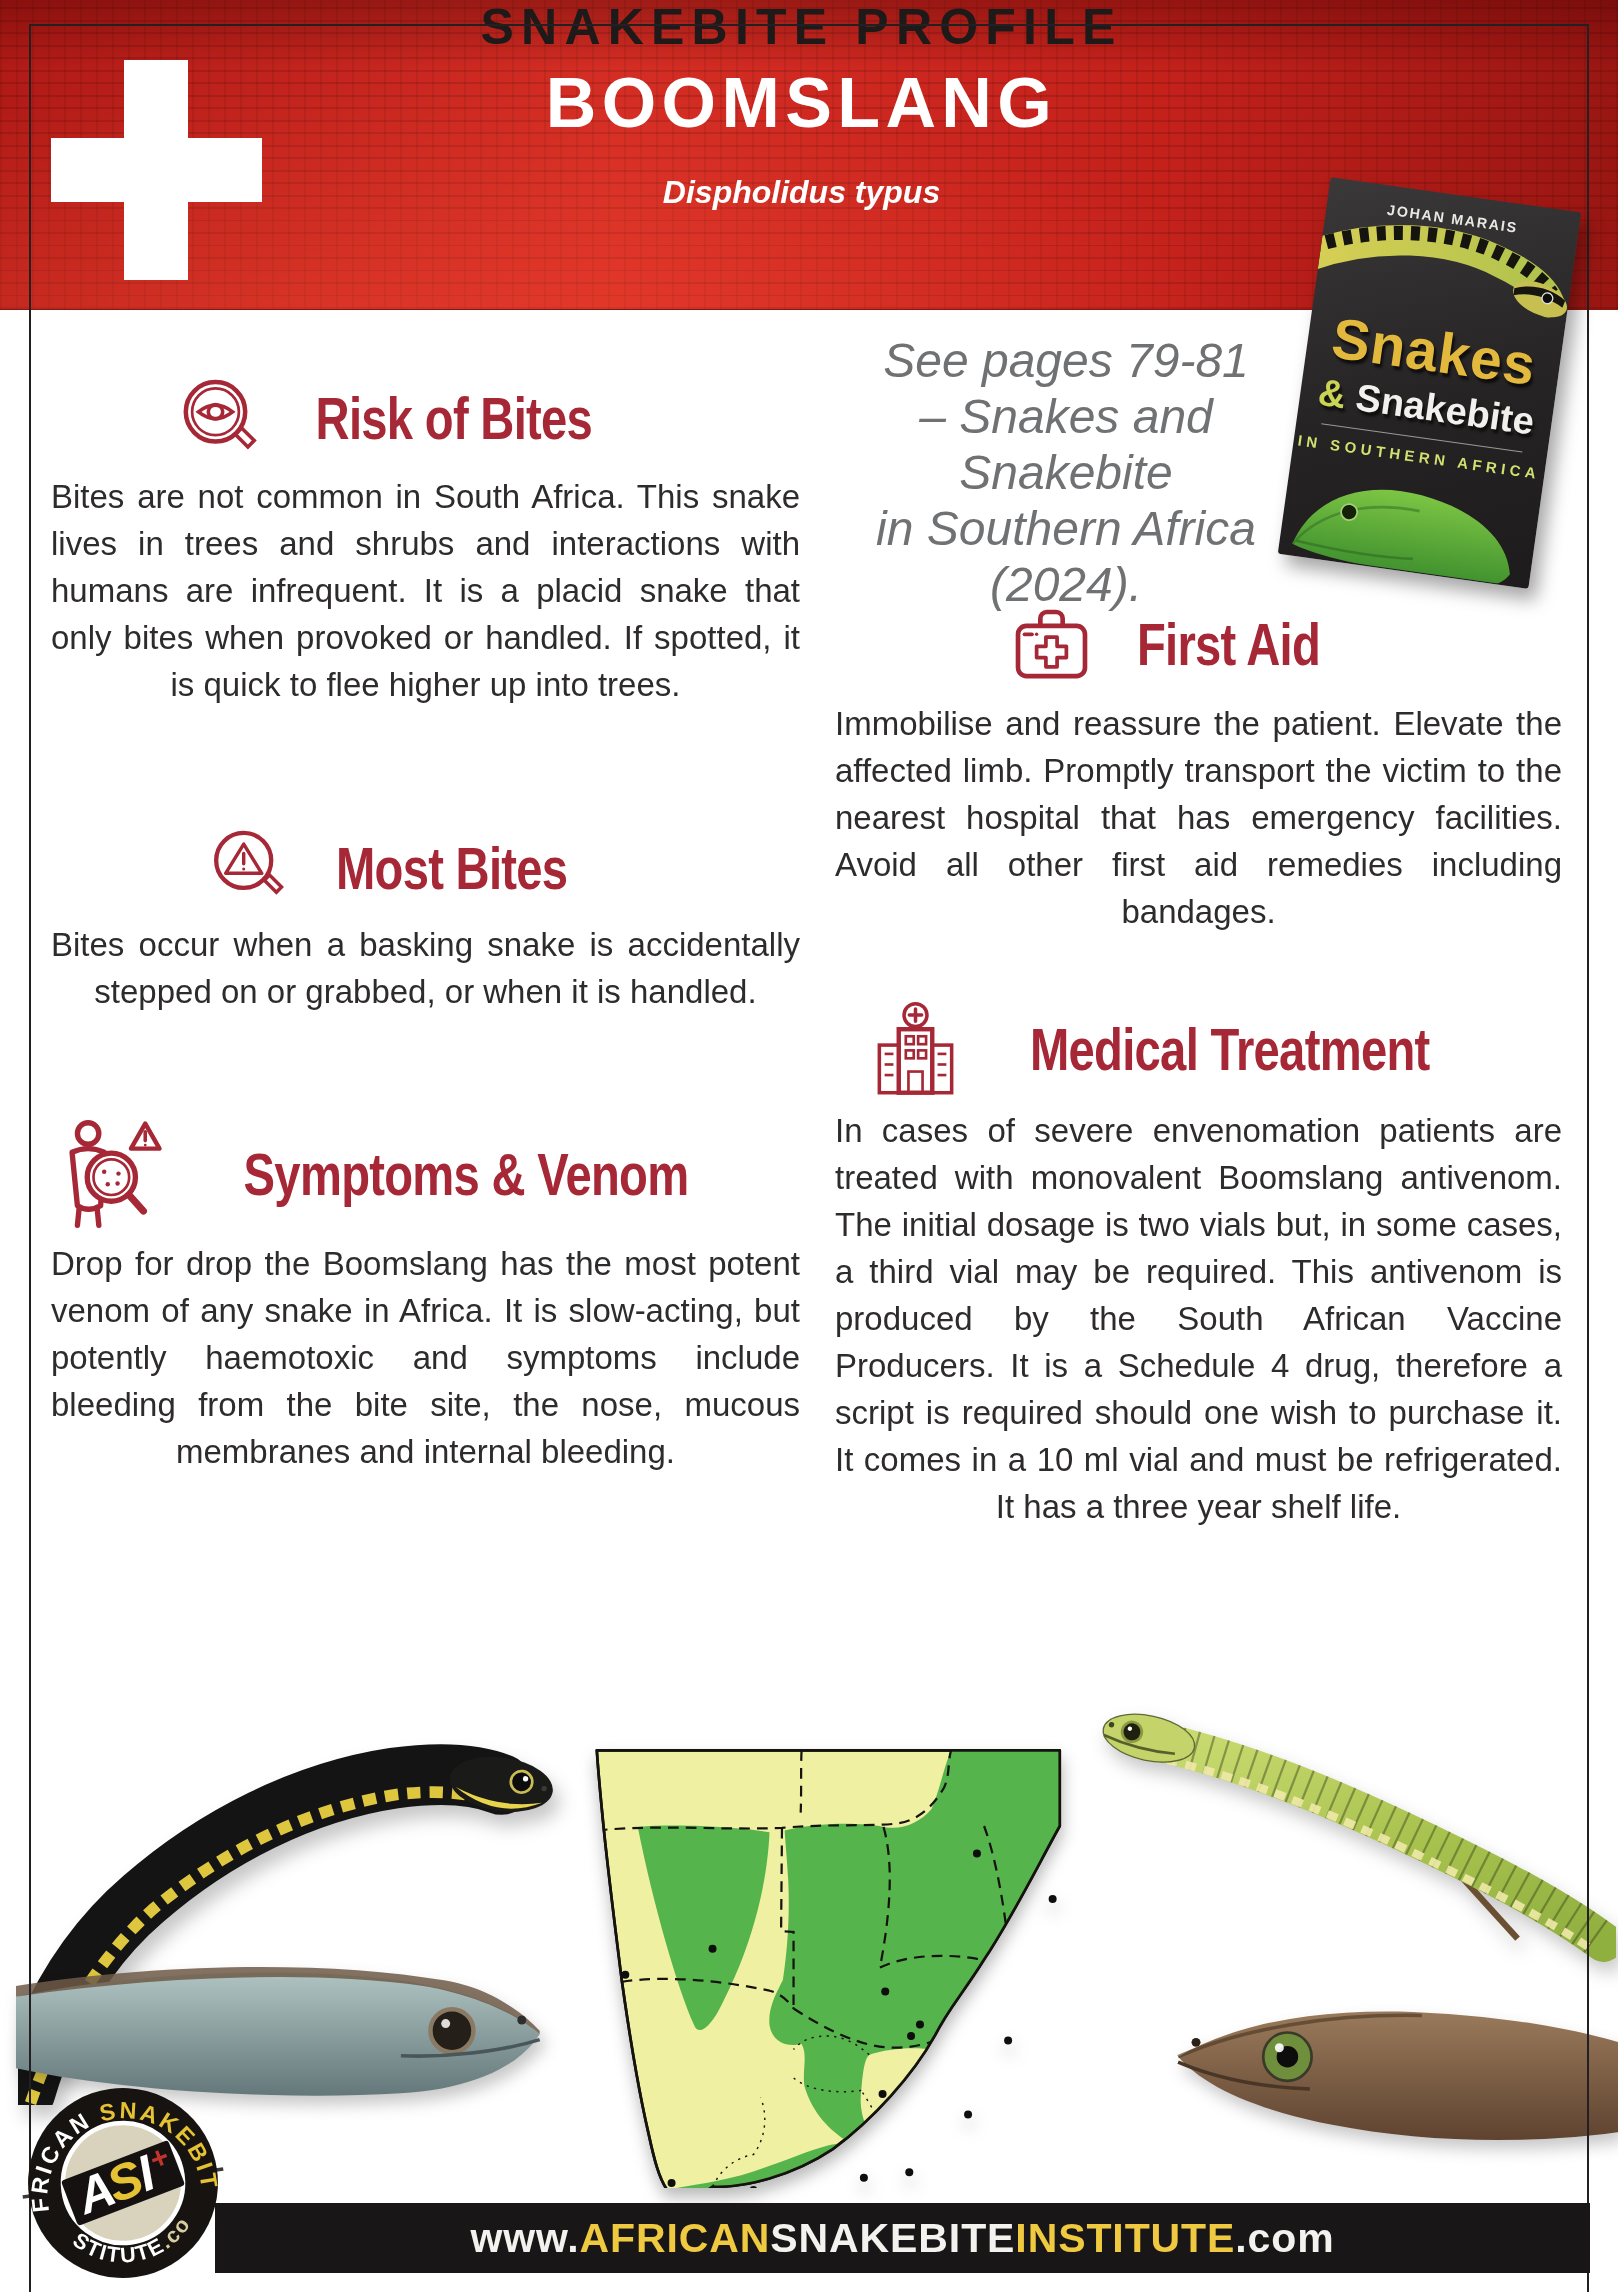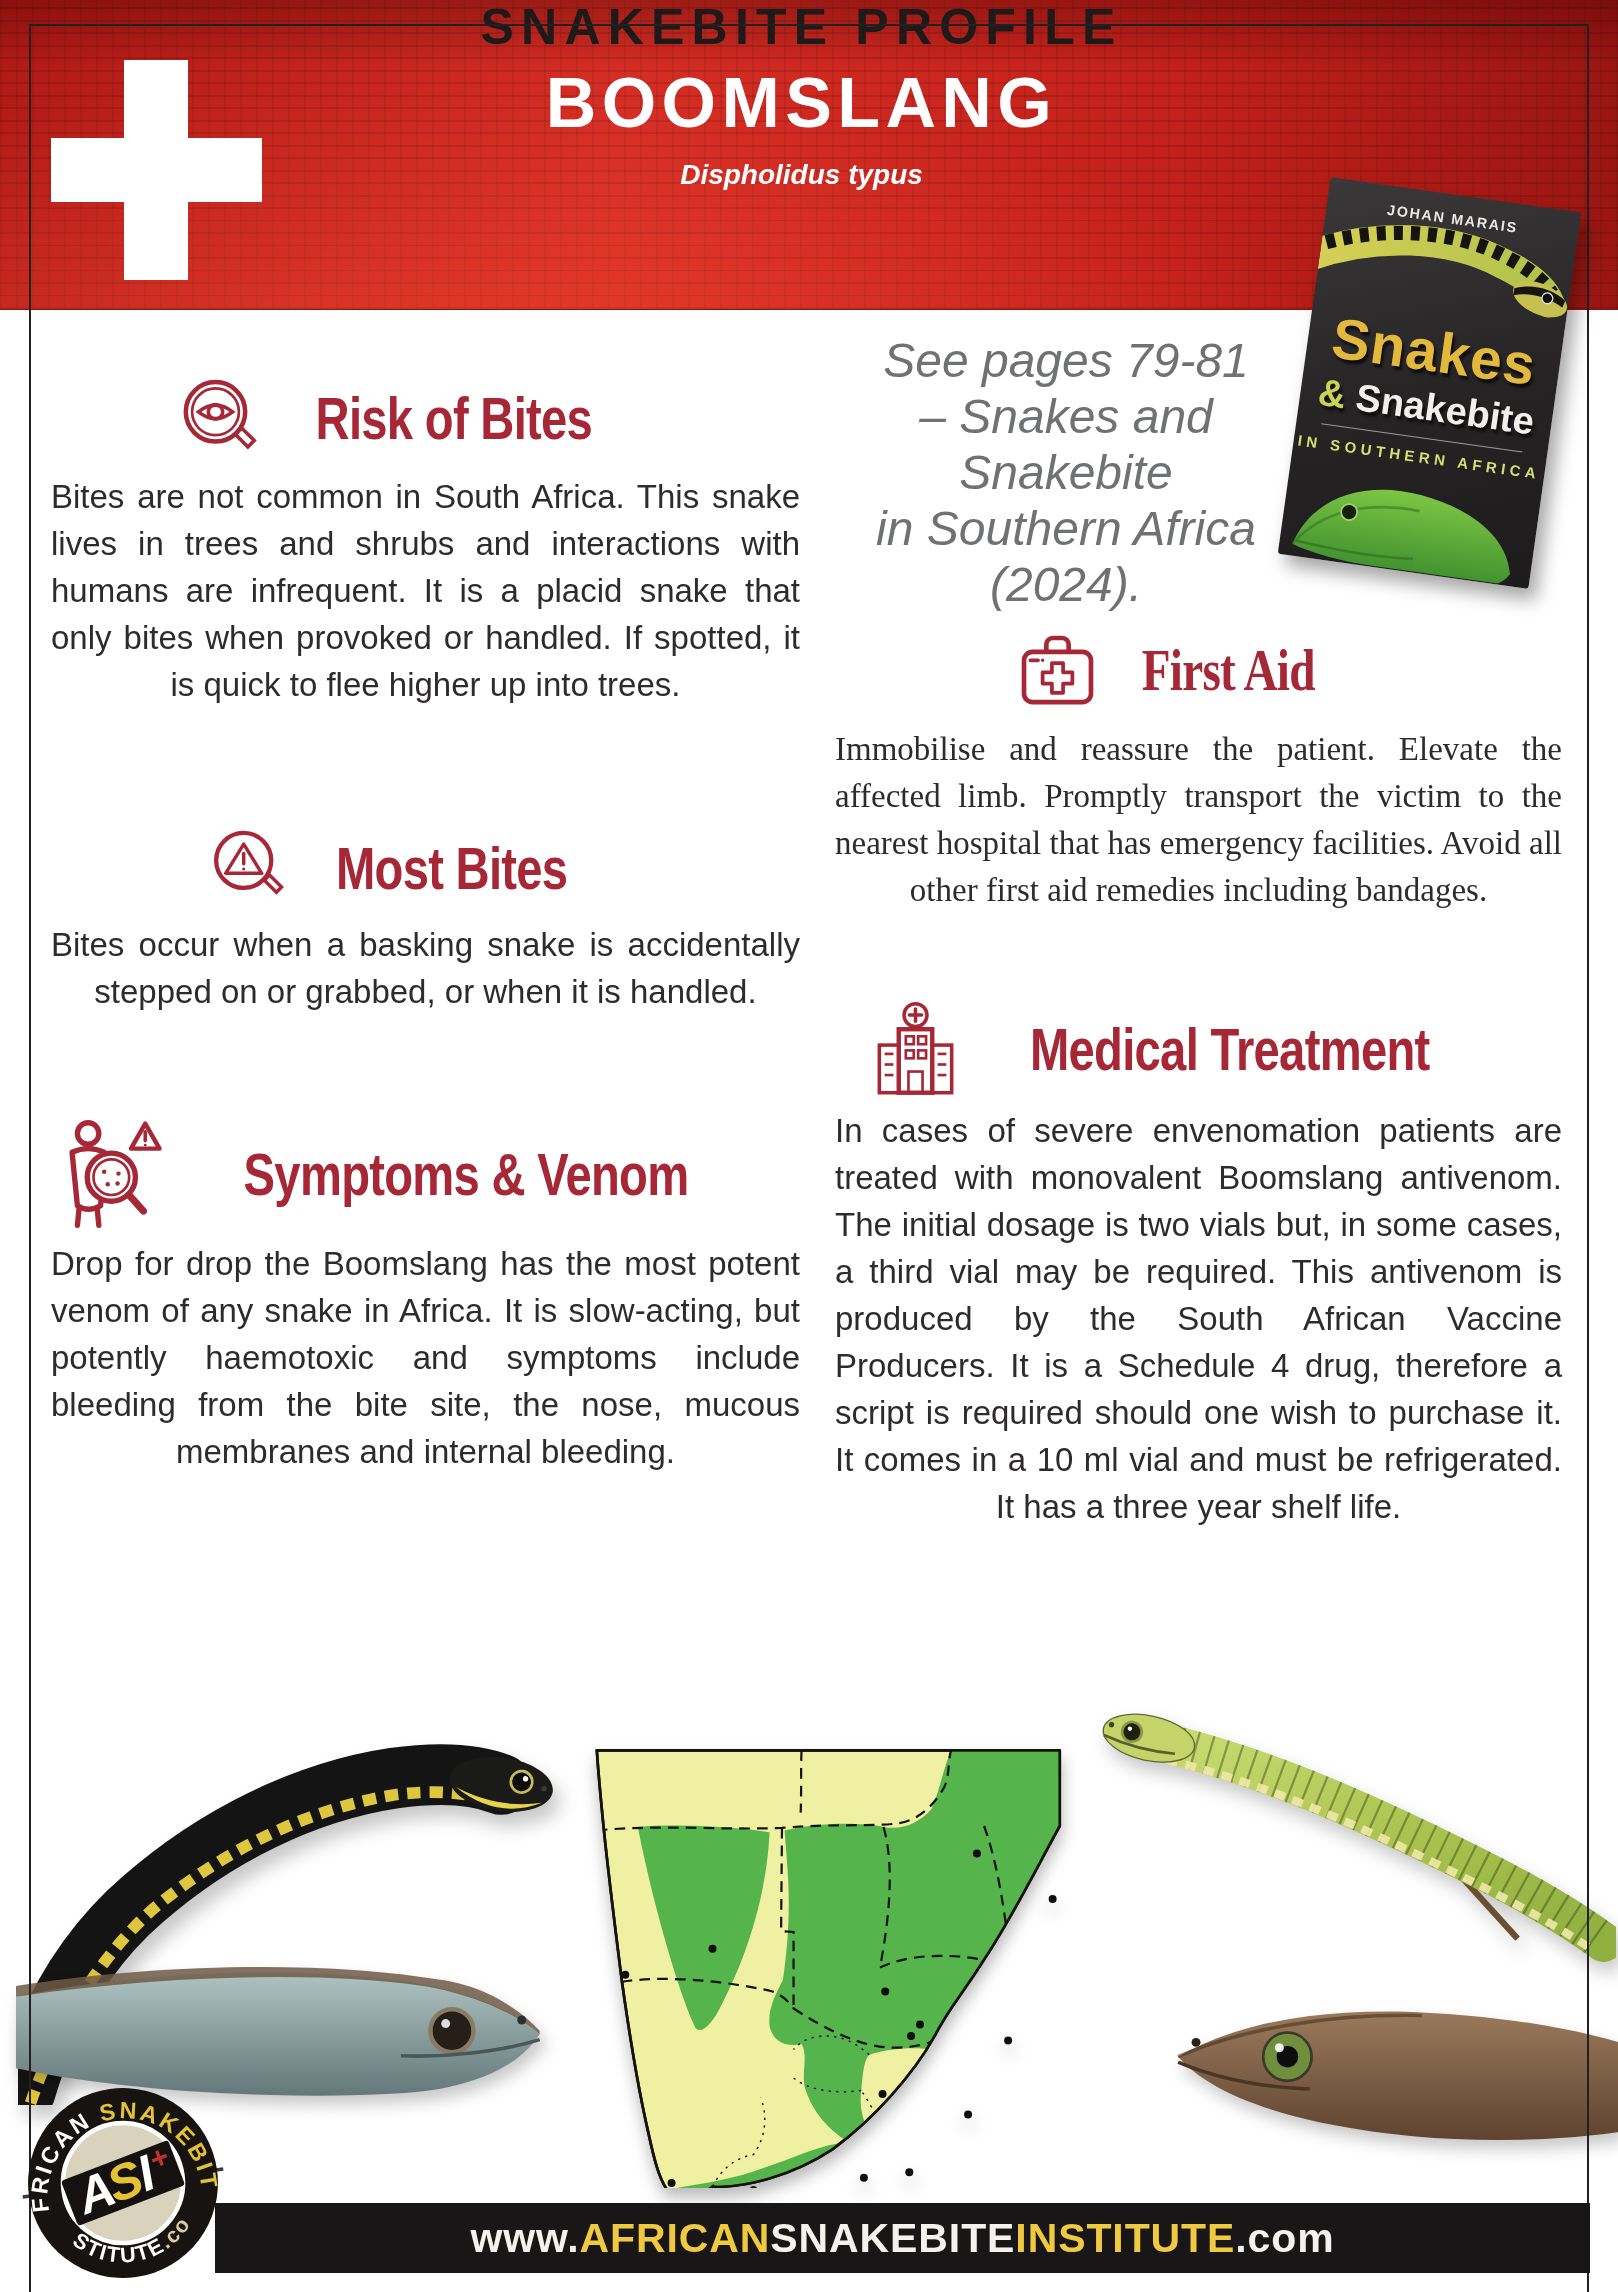--- a/index.html
+++ b/index.html
@@ -14,21 +14,21 @@
       linear-gradient(90deg, rgba(110,0,0,.30), rgba(255,90,60,.14) 38%, rgba(150,10,5,.18) 72%, rgba(80,0,0,.42)),
       repeating-linear-gradient(0deg, rgba(0,0,0,.15) 0 1.8px, transparent 1.8px 12.5px),
       repeating-linear-gradient(90deg, rgba(0,0,0,.09) 0 1.8px, transparent 1.8px 16px);
     border-bottom:1.8px solid #8e1410;}
   .cross{position:absolute;left:42px;top:60px;width:229px;height:220px;z-index:2;}
   .cross .v{position:absolute;left:82px;top:0;width:64px;height:220px;background:#fff;}
   .cross .h{position:absolute;left:9px;top:78px;width:211px;height:64px;background:#fff;}
   .header-text{position:absolute;left:0;top:0;width:1603px;text-align:center;z-index:2;}
   .kicker{font-size:50px;font-weight:bold;letter-spacing:7.2px;color:#1D1A19;line-height:54px;}
   .big-title{font-size:70px;font-weight:bold;letter-spacing:5.4px;color:#ffffff;line-height:70px;margin-top:14.3px;}
-  .sci-name{font-size:28px;font-weight:bold;font-style:italic;color:#ffffff;line-height:48px;margin-top:13px;}
+  .sci-name{font-size:32px;font-weight:bold;font-style:italic;color:#ffffff;line-height:48px;margin-top:30px;}
   
   .frame{position:absolute;left:29px;top:24px;right:29px;bottom:0;z-index:4;pointer-events:none;
     border-left:2.7px solid #242021;border-top:2.7px solid #242021;border-right:2.7px solid #242021;}
   
   .book{position:absolute;left:1303px;top:193px;width:253px;height:380px;z-index:5;
     transform:rotate(8deg);transform-origin:50% 50%;border-radius:2.7px;
     background:linear-gradient(160deg,#3B3839,#262324 55%,#1D1B1C);
     box-shadow:9px 10.7px 18px rgba(0,0,0,.35);overflow:hidden;}
   .book .author{margin-top:16px;text-align:center;color:#EAE8E4;font-size:14.3px;font-weight:bold;letter-spacing:1.8px;}
   .book .bk-title1{position:absolute;left:0;top:125px;width:100%;text-align:center;color:#E3B93D;
@@ -168,21 +168,21 @@
           <path d="M100,6 L116,34 L84,34 Z" stroke-width="5" stroke-linejoin="round"></path>
           <line x1="100" y1="15" x2="100" y2="25" stroke-width="4" stroke-linecap="round"></line>
           <circle cx="100" cy="30" r="1.6" fill="#A62836" stroke="none"></circle>
         </svg>
       </span>
       <span class="sec-title">Symptoms &amp; Venom</span>
     </div>
     <p class="sec-body">Drop for drop the Boomslang has the most potent venom of any snake in Africa. It is slow-acting, but potently haemotoxic and symptoms include bleeding from the bite site, the nose, mucous membranes and internal bleeding.</p>
   </div>
 
-  <div class="sec" style="left:835px;top:624px;width:727px;font-family:Liberation Serif, serif;">
+  <div class="sec" style="left:835px;top:598px;width:727px;">
     <div class="sec-head">
       <span class="icon">
         <svg width="93" height="93" viewBox="0 0 100 100" fill="none" stroke="#A62836">
           <rect x="14" y="30" width="72" height="54" rx="9" stroke-width="5"></rect>
           <path d="M38,30 v-8 a7,7 0 0 1 7,-7 h10 a7,7 0 0 1 7,7 v8" stroke-width="5"></path>
           <path d="M44,42 h12 v10 h10 v12 h-10 v10 h-12 v-10 h-10 v-12 h10 z" stroke-width="4" stroke-linejoin="round"></path>
           <line x1="21" y1="39" x2="29" y2="39" stroke-width="4" stroke-linecap="round"></line>
           <circle cx="34" cy="39" r="1.8" fill="#A62836" stroke="none"></circle>
         </svg>
       </span>

